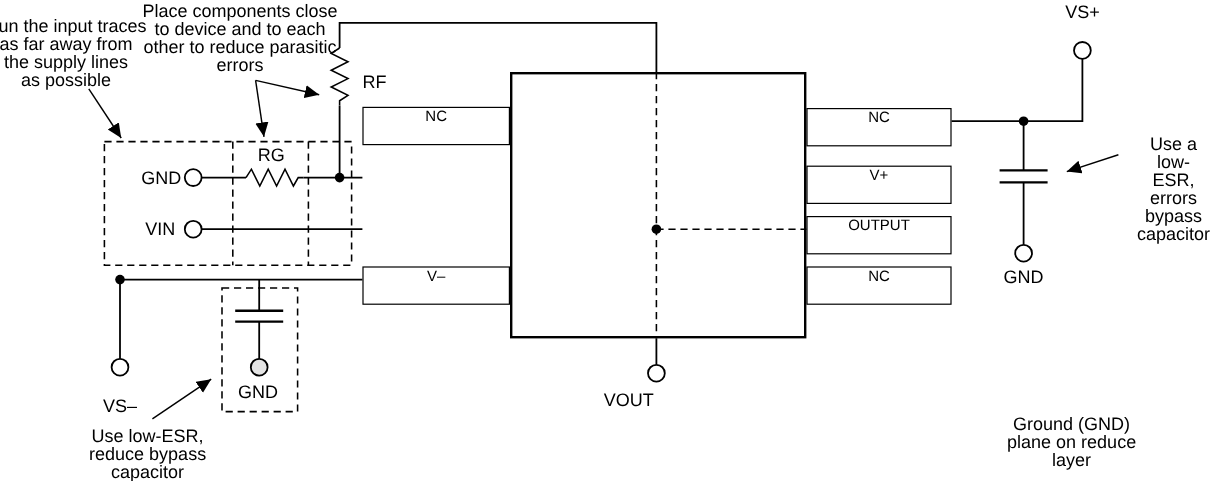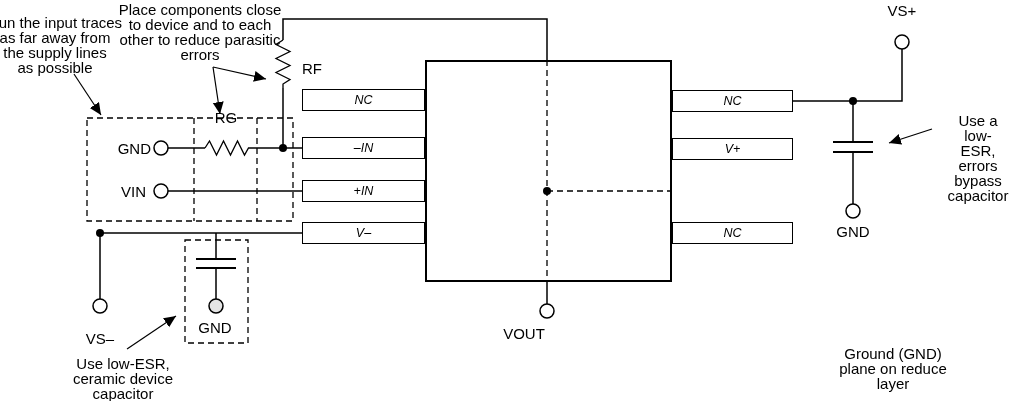--- a/index.html
+++ b/index.html
@@ -10,23 +10,23 @@
   .stage svg { position:absolute; left:0; top:0; }
   .t  { position:absolute; font-size:15px; line-height:15px; color:#000;
         white-space:pre-line; text-align:center; transform:translateX(-50%); }
   .tl { transform:none; text-align:center; }
   .tr { transform:translateX(-100%); text-align:right; }
   .device {
     position:absolute; left:425px; top:60px; width:247px; height:222px;
     border:2px solid #000; box-sizing:border-box; background:transparent;
   }
   .pad {
-    position:absolute; height:22px; border:1.5px solid #000; box-sizing:border-box;
-    display:flex; align-items:center; justify-content:center;
-    font-size:12.5px; background:transparent;font-style:italic;
+    position:absolute; height:32px; border:1.5px solid #000; box-sizing:border-box;
+    display:flex; align-items:flex-start; justify-content:center;
+    font-size:12.5px; background:transparent;
   }
   .pad-l { left:302px; width:123px; }
   .pad-r { left:672px; width:121px; }
 </style>
 </head>
 <body>
 
 <div class="stage">
 
   <svg width="1021" height="401" viewBox="0 0 1021 401">
@@ -92,58 +92,55 @@
       <path d="M127,349 L176,316" marker-end="url(#ah)"></path>
       <path d="M932,129 L889,143" marker-end="url(#ah)"></path>
     </g>
   </svg>
 
   <div class="device"></div>
 
   <div class="pad pad-l" style="top:89px">
       <span>NC</span>
     </div>
-  <div class="pad pad-l" style="top:137px">
-      <span>–IN</span>
-    </div>
-  <div class="pad pad-l" style="top:180px">
-      <span>+IN</span>
-    </div>
   <div class="pad pad-l" style="top:222px">
       <span>V–</span>
     </div>
 
   <div class="pad pad-r" style="top:90px">
       <span>NC</span>
     </div>
   <div class="pad pad-r" style="top:138px">
       <span>V+</span>
+    </div>
+  <div class="pad pad-r" style="top:180px">
+      <span>OUTPUT</span>
     </div>
   <div class="pad pad-r" style="top:222px">
       <span>NC</span>
     </div>
 
   <div class="t" style="left:55px;  top:15px">Run the input traces
 as far away from
 the supply lines
 as possible</div>
   <div class="t" style="left:200px; top:2px">Place components close
 to device and to each
 other to reduce parasitic
 errors</div>
   <div class="t" style="left:123px; top:356px">Use low-ESR,
-ceramic device
+reduce bypass
 capacitor</div>
   <div class="t" style="left:978px; top:113px">Use a low-ESR,
 errors bypass
 capacitor</div>
   <div class="t" style="left:893px; top:346px">Ground (GND) plane on reduce layer</div>
 
   <div class="t tl" style="left:302px; top:61px">RF</div>
-  <div class="t" style="left:226px; top:110px">RG</div>
+  <div class="t" style="left:226px; top:122px">RG</div>
 
   <div class="t tr" style="left:151px; top:141px">GND</div>
   <div class="t tr" style="left:146px; top:184px">VIN</div>
   <div class="t" style="left:100px; top:331px">VS–</div>
   <div class="t" style="left:215px; top:320px">GND</div>
   <div class="t" style="left:524px; top:326px">VOUT</div>
   <div class="t" style="left:902px; top:3px">VS+</div>
   <div class="t" style="left:853px; top:224px">GND</div>
 
 </div>

